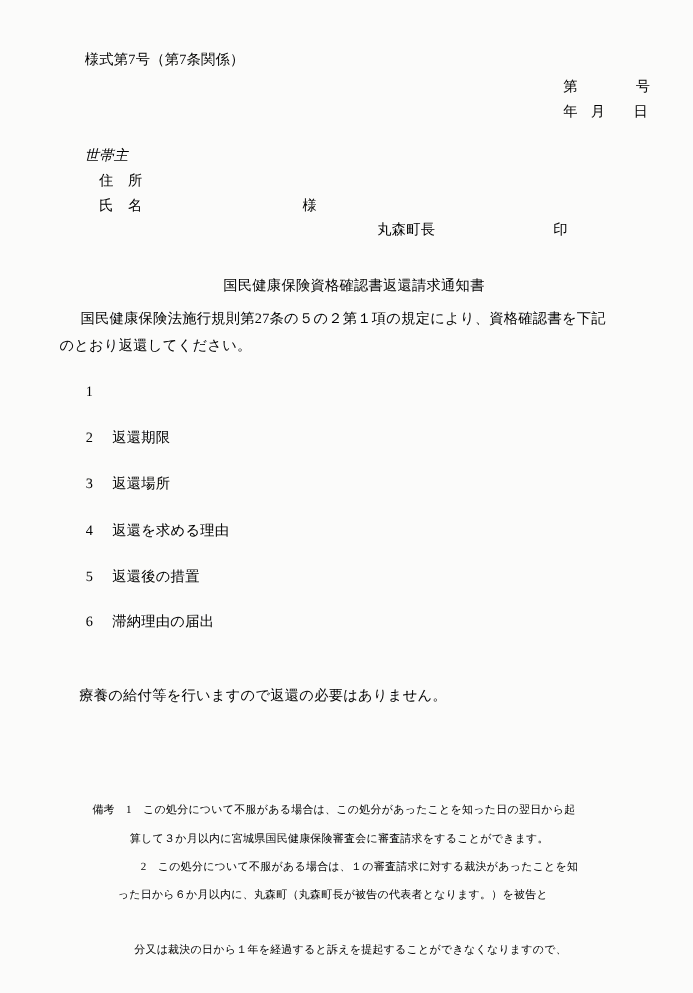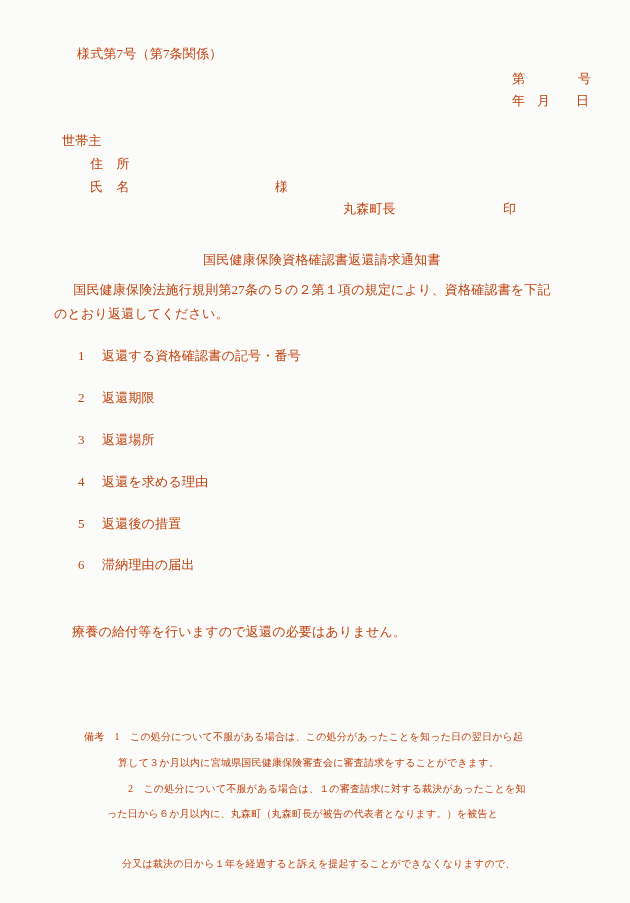--- a/index.html
+++ b/index.html
@@ -1,41 +1,41 @@
 <!DOCTYPE html>
 <html><head>
 <meta charset="utf-8">
 <style>
   html, body { margin: 0; padding: 0; background: #ffffff; }
   .page {
     position: relative;
     width: 630px;
     height: 903px;
     background: #fbfbfa;
-    color: #c2410c;
+    color: #000000;
     font-family: "Liberation Serif", "DejaVu Serif", serif;
     font-size: 13px;
     overflow: hidden;
   }
   .t {
     position: absolute;
     white-space: nowrap;
     letter-spacing: 0.2px;
     line-height: 1.15;
   }
   .small { font-size: 10px; }
 
   #form-number   { left: 77px;  top: 47px; }
   #doc-no-dai    { left: 512px; top: 72px; }
   #doc-no-go     { left: 578px; top: 72px; }
   #date-year     { left: 512px; top: 94px; }
   #date-month    { left: 537px; top: 94px; }
   #date-day      { left: 576px; top: 94px; }
 
-  #householder   { left: 62px;  top: 134px; }
+  #householder   { left: 77px;  top: 134px; font-style: italic; }
   #address-label { left: 90px;  top: 157px; }
   #name-label    { left: 90px;  top: 180px; }
   #honorific     { left: 275px; top: 180px; }
   #issuer-name   { left: 343px; top: 202px; }
   #seal-mark     { left: 503px; top: 202px; }
 
   #doc-title     { left: 203px; top: 237px; margin-top: 16px; }
 
   #body-line1    { left: 60px;  top: 283px; }
   #body-line2    { left: 54px;  top: 307px; }
@@ -79,21 +79,20 @@
 
   <div class="t" id="issuer-name">丸森町長</div>
   <div class="t" id="seal-mark">印</div>
 
   <div class="t" id="doc-title">国民健康保険資格確認書返還請求通知書</div>
 
   <div class="t" id="body-line1">　国民健康保険法施行規則第27条の５の２第１項の規定により、資格確認書を下記</div>
   <div class="t" id="body-line2">のとおり返還してください。</div>
 
   <div class="t item-no" id="item1-no">1</div>
-  <div class="t item-label" id="item1-label">返還する資格確認書の記号・番号</div>
 
   <div class="t item-no" id="item2-no">2</div>
   <div class="t item-label" id="item2-label">返還期限</div>
 
   <div class="t item-no" id="item3-no">3</div>
   <div class="t item-label" id="item3-label">返還場所</div>
 
   <div class="t item-no" id="item4-no">4</div>
   <div class="t item-label" id="item4-label">返還を求める理由</div>
 

